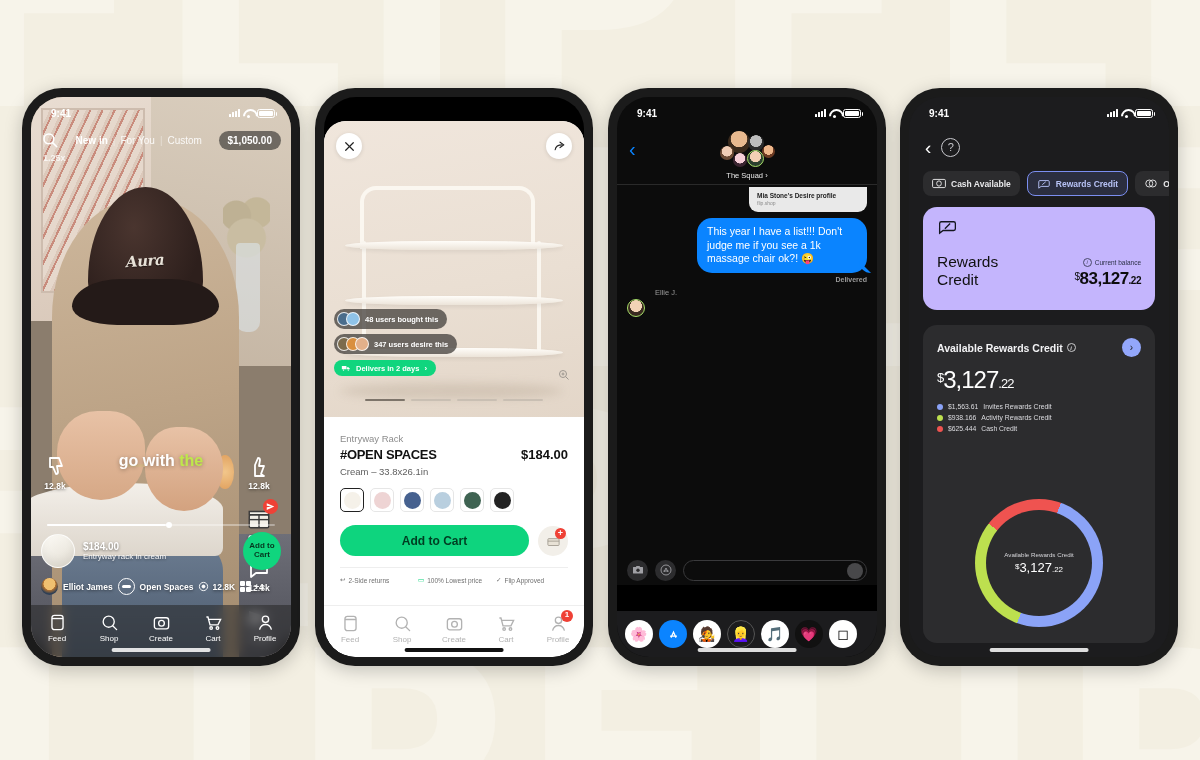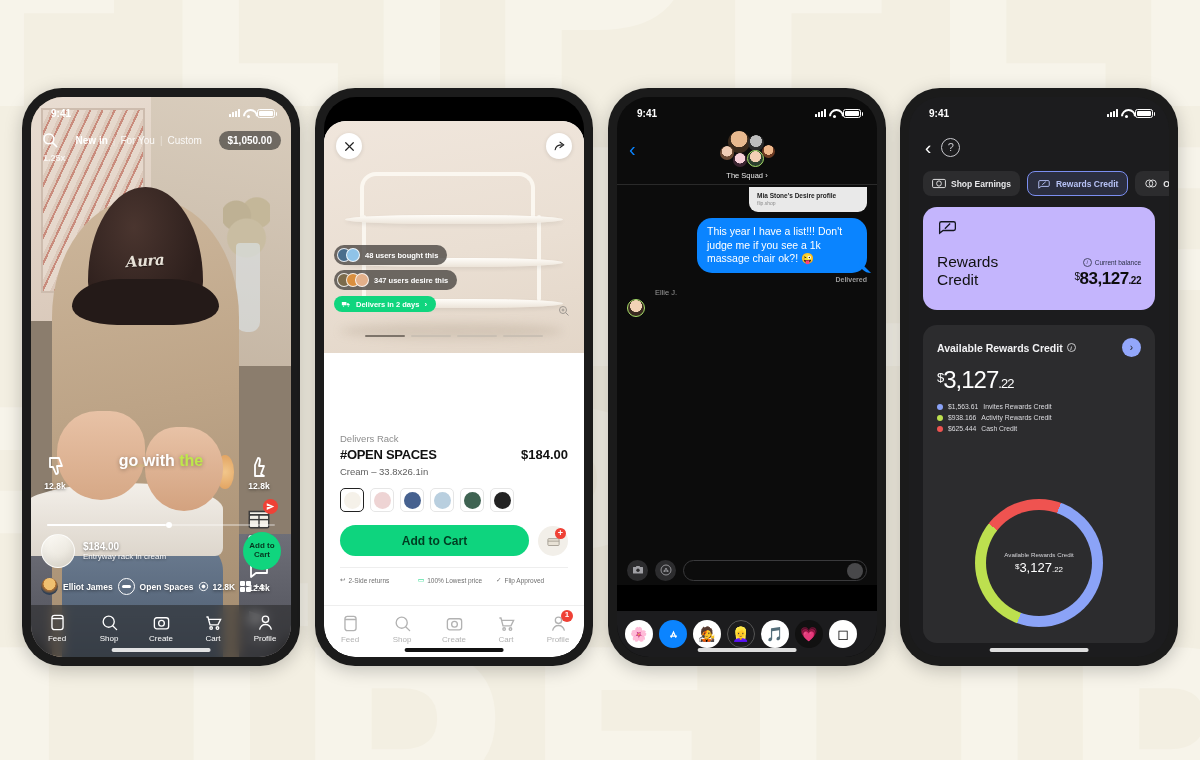--- a/index.html
+++ b/index.html
@@ -184,21 +184,21 @@
   .tabbar.light .tab { color: #b2b2b2; }
   .tab-badge { position: absolute; top: -4px; right: 50%; margin-right: -15px;
     background: #ef4136; color: #fff; font-size: 7px; font-weight: 700;
     width: 12px; height: 12px; border-radius: 50%; display:flex;align-items:center;justify-content:center;}
 
   
   #phone-pdp { left: 315px; top: 88px; width: 278px; height: 578px; }
   #phone-pdp .screen { background: #000; }
   .pdp-sheet { position: absolute; top: 24px; left: 0; right: 0; bottom: 0;
     background: #fff; border-radius: 22px 22px 32px 32px; overflow: hidden; }
-  .pdp-img { position: absolute; top: 0; left: 0; right: 0; height: 232px;
+  .pdp-img { position: absolute; top: 0; left: 0; right: 0; height: 296px;
     background: linear-gradient(170deg,#f0e6dc 0%,#eadfd3 55%,#e3d6c8 100%); }
   .rack { position: absolute; left: 8%; top: 22%; width: 84%; height: 62%; }
   .rack-shelf { position: absolute; left: 0; width: 100%; height: 9px;
     background: linear-gradient(180deg,#fffdf9,#ece4d9); border-radius: 50%/60%;
     box-shadow: 0 2px 4px rgba(0,0,0,.07); }
   .rack-shelf.s1 { top: 30%; }
   .rack-shelf.s2 { top: 60%; }
   .rack-shelf.s3 { top: 88%; }
   .rack-rail { position: absolute; left: 7%; top: 0; width: 80%; height: 34%;
     border: 4px solid #fbf7f0; border-bottom: none; border-radius: 16px 16px 0 0; }
@@ -639,21 +639,21 @@
         </div>
         <div class="pdp-dots">
             <i class="on"></i>
             <i></i>
             <i></i>
             <i></i>
           </div>
       </div>
 
       <div class="pdp-info">
-        <div class="pdp-brand">Delivers Rack</div>
+        <div class="pdp-brand">Entryway Rack</div>
         <div class="pdp-titlerow">
           <div class="pdp-title">#OPEN SPACES</div>
           <div class="pdp-price">$184.00</div>
         </div>
         <div class="pdp-variant">Cream – 33.8x26.1in</div>
 
         <div class="swatches">
           <div class="sw sel">
               <i style="background:#f5f1e9"></i>
             </div>
@@ -856,21 +856,21 @@
       <span class="wl-back">‹</span>
       <span class="wl-help">?</span>
     </div>
 
     <div class="wl-tabs">
       <div class="wl-tab">
         <svg viewBox="0 0 24 18" fill="none" stroke="currentColor" stroke-width="1.6">
             <rect x="1" y="2" width="22" height="14" rx="2"></rect>
             <ellipse cx="12" cy="9" rx="4" ry="4.5"></ellipse>
           </svg>
-        <span>Shop Earnings</span>
+        <span>Cash Available</span>
       </div>
       <div class="wl-tab active">
         <svg viewBox="0 0 24 18" fill="none" stroke="currentColor" stroke-width="1.6">
             <path d="M5 4h14a2 2 0 0 1 2 2v6a2 2 0 0 1-2 2H7l-4 3V6a2 2 0 0 1 2-2z"></path>
             <path d="M9 11l6-5M9.5 7.5h.01M14.5 10.5h.01"></path>
           </svg>
         <span>Rewards Credit</span>
       </div>
       <div class="wl-tab">
         <svg viewBox="0 0 24 18" fill="none" stroke="currentColor" stroke-width="1.6">

